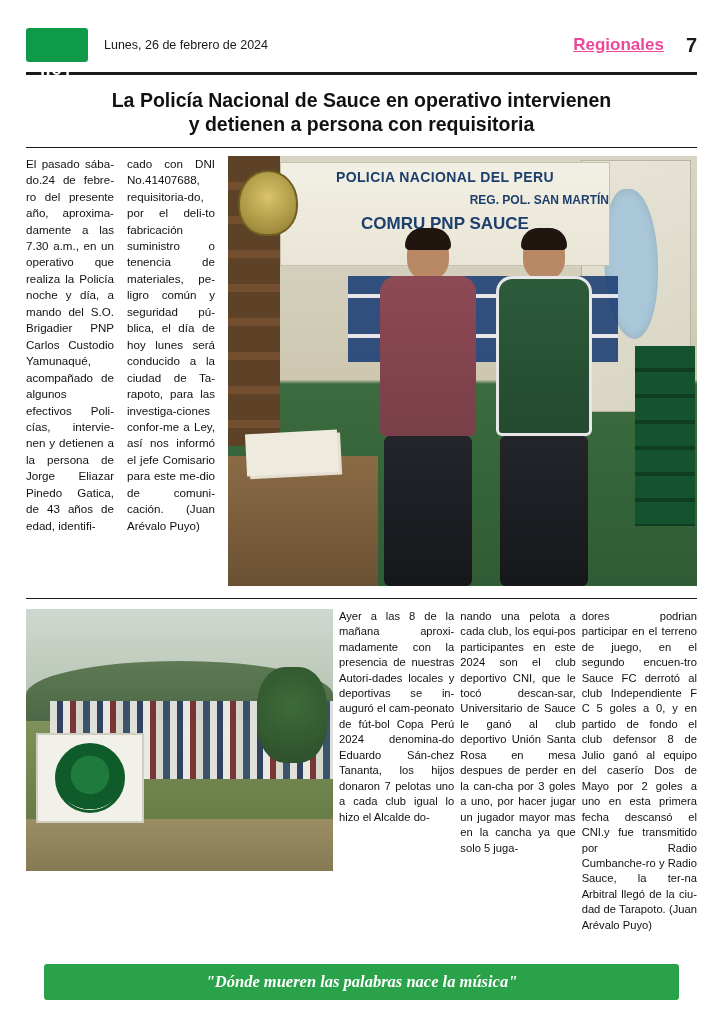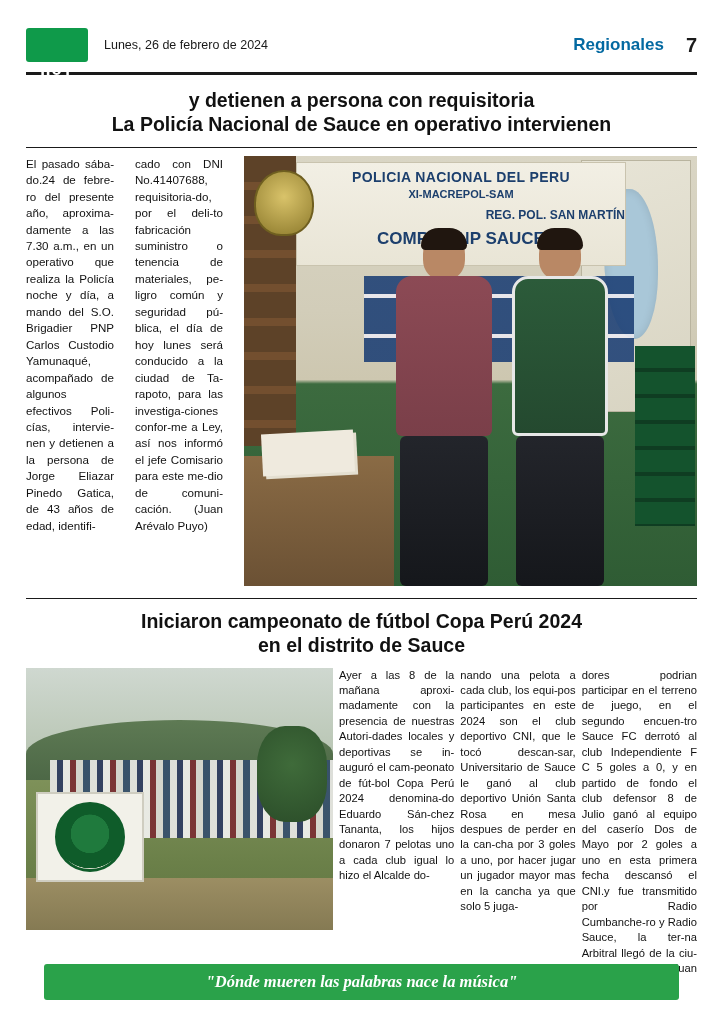--- a/index.html
+++ b/index.html
@@ -60,21 +60,22 @@
   }
   .date {
     margin-left: 16px;
     font-size: 12.5px;
     color: #1a1a1a;
   }
   .section-name {
     margin-left: auto;
     font-size: 17px;
     font-weight: 700;
-    color: #0369a1;
+    color: #ec4899;
+    text-decoration: underline;
   }
   .page-num {
     margin-left: 22px;
     font-size: 20px;
     font-weight: 700;
     color: #1a1a1a;
   }
 
   
   .headline {
@@ -87,21 +88,21 @@
     padding: 0 6px;
   }
   .rule-under-head {
     border-bottom: 1.6px solid #1a1a1a;
     margin-bottom: 8px;
   }
 
   
   .article1 {
     display: flex;
-    gap: 21px;
+    gap: 13px;
     align-items: flex-start;
   }
   .col-narrow {
     width: 88px;
     flex: 0 0 88px;
     font-size: 11.6px;
     line-height: 1.42;
     text-align: justify;
     text-justify: inter-word;
     color: #111;
@@ -294,39 +295,38 @@
     <div class="logo">
       <div class="l1">Diario</div>
       <div class="l2">HOY</div>
     </div>
     <div class="date">Lunes, 26 de febrero de 2024</div>
     <div class="section-name">Regionales</div>
     <div class="page-num">7</div>
   </div>
 
   <div class="headline">
+    <div>La Policía Nacional de Sauce en operativo intervienen</div>
     <div>y detienen  a persona con requisitoria</div>
-    <div>La Policía Nacional de Sauce en operativo intervienen</div>
   </div>
   <div class="rule-under-head"></div>
 
   <div class="article1">
     <div class="col-narrow">
       <p>El pasado sába-do.24 de febre-ro del presente año, aproxima-damente a las 7.30 a.m., en un operativo que realiza la Policía noche y día, a mando del S.O. Brigadier PNP Carlos  Custodio Yamunaqué, acompañado de algunos efectivos Poli-cías, intervie-nen y detienen a la persona de Jorge Eliazar Pinedo Gatica, de 43 años de edad, identifi-</p>
     </div>
     <div class="col-narrow">
       <p>cado con DNI No.41407688, requisitoria-do, por el deli-to fabricación suministro o tenencia de materiales, pe-ligro común y seguridad pú-blica, el día de hoy lunes será conducido a la ciudad de Ta-rapoto, para las investiga-ciones confor-me a Ley, así nos informó el jefe Comisario para este me-dio de comuni-cación. (Juan Arévalo Puyo)</p>
     </div>
     <div class="photo1">
       <div class="p1-wall"></div>
       <div class="p1-map"></div>
       <div class="p1-shelf"></div>
       <div class="p1-banner">
         <div class="t1">POLICIA NACIONAL DEL PERU</div>
-        <div class="t2">XI-MACREPOL-SAM</div>
         <div class="t3">REG. POL. SAN MARTÍN</div>
         <div class="t4">COMRU PNP SAUCE</div>
       </div>
       <div class="p1-crest"></div>
       <div class="p1-ban-strip"></div>
       <div class="p1-flag"></div>
       <div class="p1-desk"></div>
       <div class="p1-papers"></div>
       <div class="person p1-man1">
         <div class="head">
@@ -340,24 +340,20 @@
             <div class="hair"></div>
           </div>
         <div class="body"></div>
         <div class="legs"></div>
       </div>
     </div>
   </div>
 
   <div class="divider"></div>
 
-  <div class="headline2">
-    <div>Iniciaron campeonato de fútbol Copa Perú 2024</div>
-    <div>en el distrito de Sauce</div>
-  </div>
 
   <div class="article2">
     <div class="photo2">
       <div class="p2-sky"></div>
       <div class="p2-hills"></div>
       <div class="p2-field"></div>
       <div class="p2-crowd"></div>
       <div class="p2-tree"></div>
       <div class="p2-dirt"></div>
       <div class="p2-sign">

